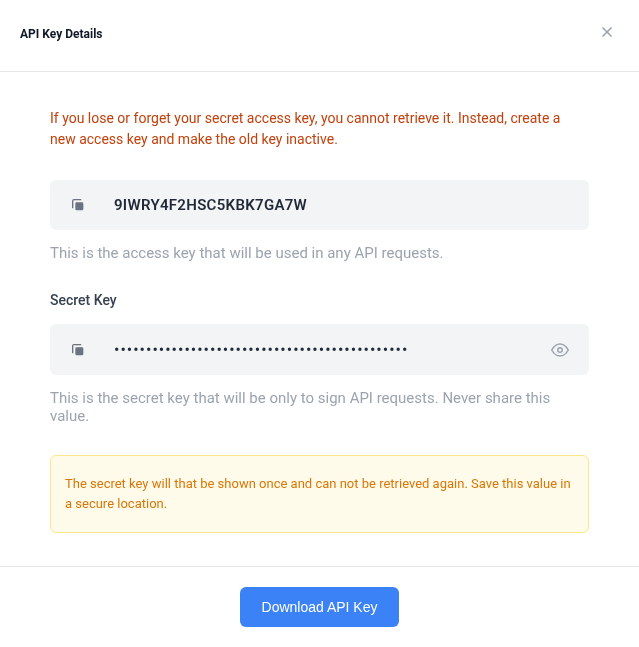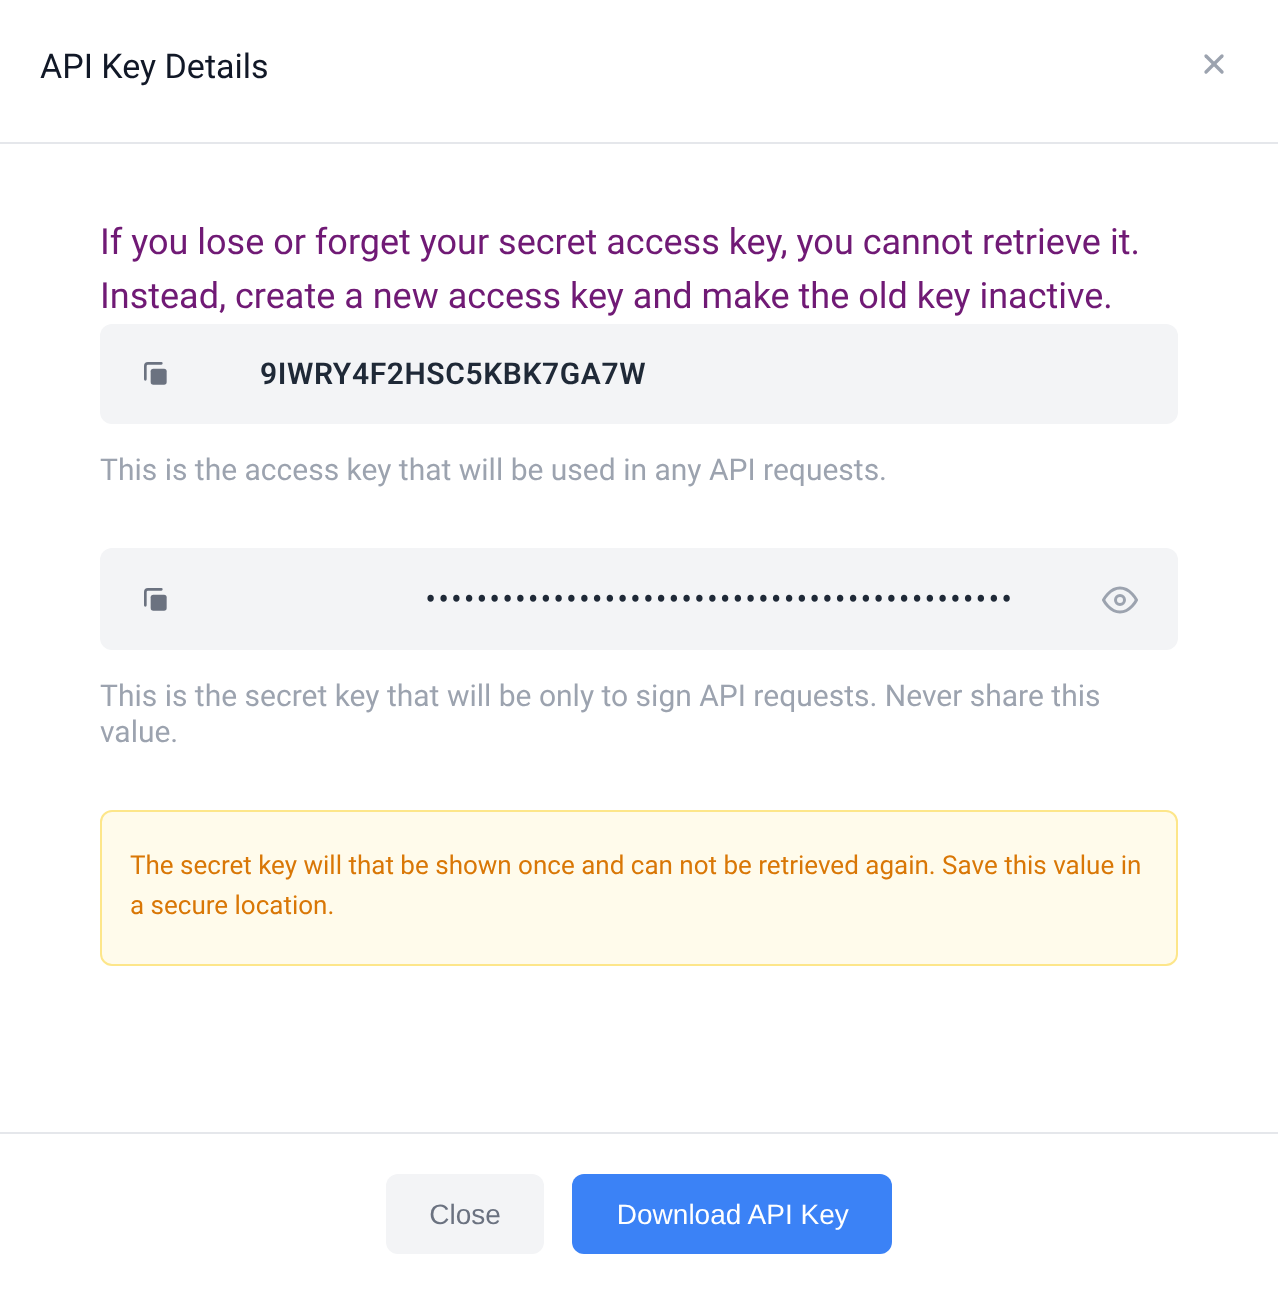--- a/index.html
+++ b/index.html
@@ -20,22 +20,22 @@
       height: 100%;
     }
     .modal-header {
       display: flex;
       justify-content: space-between;
       align-items: center;
       padding: 20px 20px 24px 20px;
       border-bottom: 1px solid #e5e7eb;
     }
     .modal-title {
-      font-size: 17px;
-      font-weight: 400;
+      font-size: 12px;
+      font-weight: 700;
       color: #111827;
     }
     .close-btn {
       background: none;
       border: none;
       cursor: pointer;
       color: #9ca3af;
       padding: 4px;
       display: flex;
       align-items: center;
@@ -44,42 +44,42 @@
     .close-btn svg {
       width: 16px;
       height: 16px;
     }
     .modal-body {
       padding: 36px 50px 30px 50px;
       flex: 1;
       overflow-y: auto;
     }
     .intro-text {
-      font-size: 18px;
-      color: #701a75;
+      font-size: 14px;
+      color: #c2410c;
       line-height: 1.5;
+      margin-bottom: 30px;
     }
     .field-group {
       margin-bottom: 30px;
     }
     .field-label {
       font-size: 14px;
       font-weight: 500;
       color: #374151;
       margin-bottom: 16px;
     }
     .key-box {
       background: #f3f4f6;
       border-radius: 6px;
       padding: 16px 20px 16px 20px;
       display: flex;
       align-items: center;
-      gap: 44px;
+      gap: 28px;
       position: relative;
-      text-align: right;
     }
     .copy-icon {
       color: #6b7280;
       flex-shrink: 0;
       display: flex;
       align-items: center;
       cursor: pointer;
     }
     .copy-icon svg {
       width: 16px;
@@ -180,20 +180,21 @@
             <rect x="8" y="8" width="12" height="12" rx="2"></rect>
             <path d="M4 16 L4 6 C4 4.9 4.9 4 6 4 L16 4" fill="none" stroke="currentColor" stroke-width="2" stroke-linecap="round"></path>
           </svg>
         </span>
         <span class="key-value">9IWRY4F2HSC5KBK7GA7W</span>
       </div>
       <div class="field-hint">This is the access key that will be used in any API requests.</div>
     </div>
 
     <div class="field-group">
+      <div class="field-label">Secret Key</div>
       <div class="key-box">
         <span class="copy-icon">
           <svg viewBox="0 0 24 24" fill="currentColor">
             <rect x="8" y="8" width="12" height="12" rx="2"></rect>
             <path d="M4 16 L4 6 C4 4.9 4.9 4 6 4 L16 4" fill="none" stroke="currentColor" stroke-width="2" stroke-linecap="round"></path>
           </svg>
         </span>
         <span class="secret-masked">••••••••••••••••••••••••••••••••••••••••••••••</span>
         <span class="eye-icon">
           <svg viewBox="0 0 24 24" fill="none" stroke="currentColor" stroke-width="2">
@@ -204,16 +205,15 @@
       </div>
       <div class="field-hint">This is the secret key that will be only to sign API requests. Never share this value.</div>
     </div>
 
     <div class="warning-box">
       <p class="warning-text">The secret key will that be shown once and can not be retrieved again. Save this value in a secure location.</p>
     </div>
   </div>
 
   <div class="modal-footer">
-    <button class="btn btn-secondary">Close</button>
     <button class="btn btn-primary">Download API Key</button>
   </div>
 </div>
 
 </body></html>

